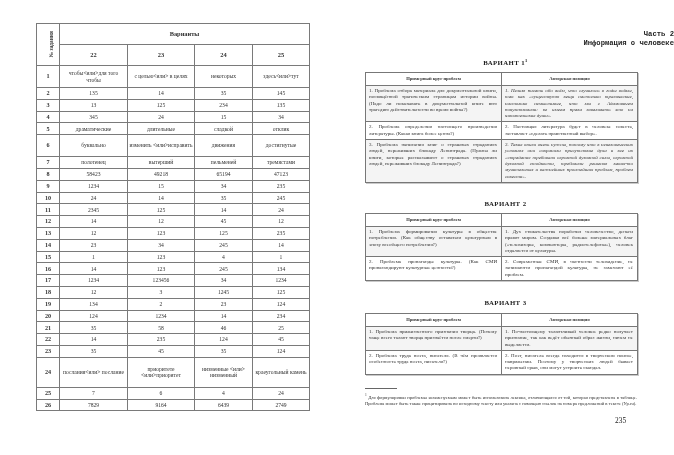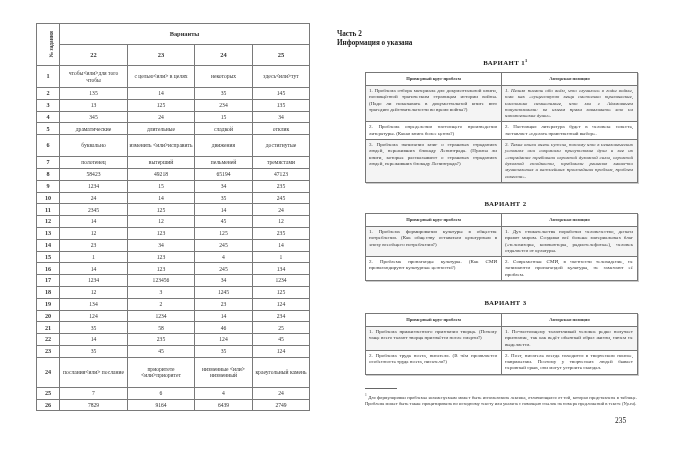--- a/index.html
+++ b/index.html
@@ -14,21 +14,21 @@
   table.answers th { font-weight:bold; font-size:6.4px; }
   table.answers td.num { font-weight:bold; font-size:6.2px; }
   .vert { display:inline-block; transform:rotate(-90deg); white-space:nowrap; font-weight:bold; font-size:5.4px; }
   .hdr-main { height:21px; }
   .hdr-sub { height:21px; }
   tr.r { height:11.8px; }
   tr.r2 { height:22px; }
   tr.r3 { height:30px; }
 
   
-  .part-title { position:absolute; left:0; width:337px; text-align:left; font-family:Liberation Serif, serif; font-weight:bold; font-size:7.2px; line-height:9px; color:#222; }
+  .part-title { position:absolute; left:0; width:337px; text-align:right; font-family:Liberation Mono, monospace; font-weight:bold; font-size:7.2px; line-height:9px; color:#222; }
   .variant-title { position:absolute; left:0; width:337px; text-align:center; font-weight:bold; font-size:6.8px; letter-spacing:0.4px; color:#222; }
   .variant-title sup { font-size:4.5px; }
   table.info { position:absolute; left:28px; width:272px; border-collapse:collapse; table-layout:fixed; }
   table.info th, table.info td { border:1px solid #777; font-size:5px; line-height:6.3px; color:#333; }
   table.info th { font-weight:bold; height:10px; text-align:center; font-size:4.6px; background:#fff; }
   table.info td { padding:2px 4px 2px 3px; text-align:justify; vertical-align:top; }
   table.info td.author { font-style:italic; }
   table.info td.plain { font-style:normal; }
   table.info tr.shade td { background:#f4f4f4; }
   .shadow { box-shadow: 1px 1px 0 #c9c9c9; }
@@ -244,21 +244,21 @@
           <td>9164</td>
           <td>6439</td>
           <td>2749</td>
         </tr>
       </tbody>
   </table>
 </div>
 
 <div class="page right-page">
   <div class="part-title" style="top:30px;">Часть 2</div>
-  <div class="part-title" style="top:39px;">Информация о указана</div>
+  <div class="part-title" style="top:39px;">Информация о человеке</div>
 
   <div class="variant-title" style="top:58px;"><span>ВАРИАНТ 1</span><sup>1</sup></div>
   <table class="info shadow" style="top:72px;">
     <colgroup>
         <col style="width:136px">
         <col style="width:136px">
       </colgroup>
     <tbody>
         <tr>
           <th>Примерный круг проблем</th>

